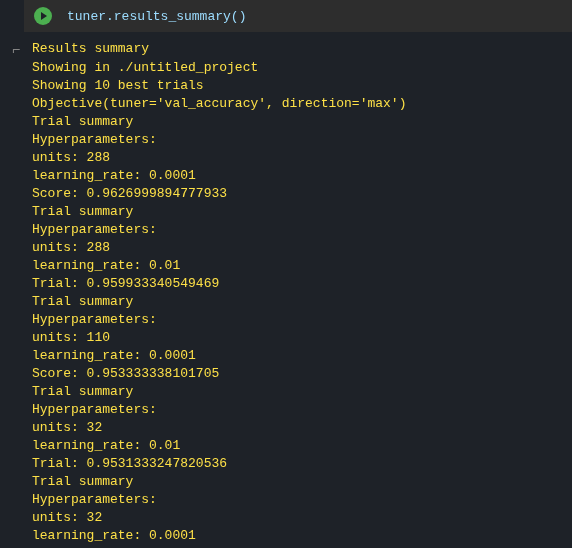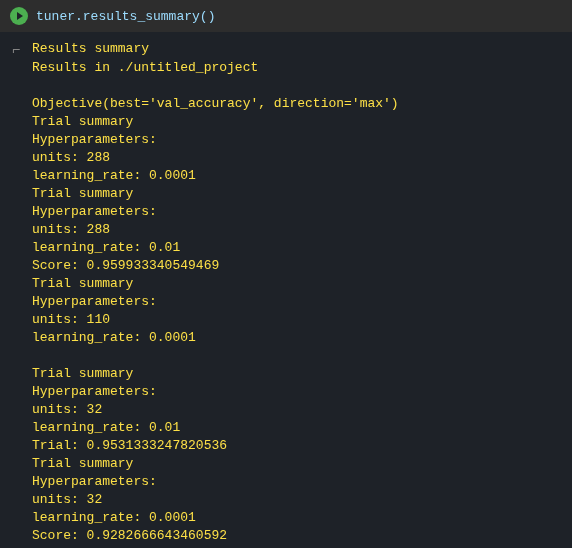--- a/index.html
+++ b/index.html
@@ -17,21 +17,22 @@
       color: #d4d4d4;
       overflow: hidden;
     }
 
     .toolbar {
       background-color: #2d2d2d;
       height: 32px;
       display: flex;
       align-items: center;
       padding: 0 10px;
-      gap: 8px;
+      gap: 15px;
+      margin-left: 24px;
     }
 
     .play-btn {
       width: 18px;
       height: 18px;
       background-color: #4caf50;
       border-radius: 50%;
       display: flex;
       align-items: center;
       justify-content: center;
@@ -87,83 +88,89 @@
   <span class="toolbar-label">tuner.results_summary()</span>
 </div>
 
 <div class="output-area" id="output-container">
 <div class="output-line">
       <span class="indent-icon" style="color: rgb(133, 133, 133); font-size: 14px;">⌐</span>
       <span class="line-text">Results summary</span>
     </div>
     <div class="output-line">
       <span class="indent-icon"> </span>
-      <span class="line-text">Results in ./untitled_project</span>
-    </div>
-    <div class="output-line">
-      <span class="indent-icon"> </span>
-    </div>
-    <div class="output-line">
-      <span class="indent-icon"> </span>
-      <span class="line-text">Objective(best='val_accuracy', direction='max')</span>
+      <span class="line-text">Showing in ./untitled_project</span>
+    </div>
+    <div class="output-line">
+      <span class="indent-icon"> </span>
+      <span class="line-text">Showing 10 best trials</span>
+    </div>
+    <div class="output-line">
+      <span class="indent-icon"> </span>
+      <span class="line-text">Objective(tuner='val_accuracy', direction='max')</span>
     </div>
     <div class="output-line">
       <span class="indent-icon"> </span>
       <span class="line-text">Trial summary</span>
     </div>
     <div class="output-line">
       <span class="indent-icon"> </span>
       <span class="line-text">Hyperparameters:</span>
     </div>
     <div class="output-line">
       <span class="indent-icon"> </span>
       <span class="line-text">units: 288</span>
     </div>
     <div class="output-line">
       <span class="indent-icon"> </span>
       <span class="line-text">learning_rate: 0.0001</span>
     </div>
     <div class="output-line">
       <span class="indent-icon"> </span>
+      <span class="line-text">Score: 0.9626999894777933</span>
+    </div>
+    <div class="output-line">
+      <span class="indent-icon"> </span>
       <span class="line-text">Trial summary</span>
     </div>
     <div class="output-line">
       <span class="indent-icon"> </span>
       <span class="line-text">Hyperparameters:</span>
     </div>
     <div class="output-line">
       <span class="indent-icon"> </span>
       <span class="line-text">units: 288</span>
     </div>
     <div class="output-line">
       <span class="indent-icon"> </span>
       <span class="line-text">learning_rate: 0.01</span>
     </div>
     <div class="output-line">
       <span class="indent-icon"> </span>
-      <span class="line-text">Score: 0.959933340549469</span>
+      <span class="line-text">Trial: 0.959933340549469</span>
     </div>
     <div class="output-line">
       <span class="indent-icon"> </span>
       <span class="line-text">Trial summary</span>
     </div>
     <div class="output-line">
       <span class="indent-icon"> </span>
       <span class="line-text">Hyperparameters:</span>
     </div>
     <div class="output-line">
       <span class="indent-icon"> </span>
       <span class="line-text">units: 110</span>
     </div>
     <div class="output-line">
       <span class="indent-icon"> </span>
       <span class="line-text">learning_rate: 0.0001</span>
     </div>
     <div class="output-line">
       <span class="indent-icon"> </span>
+      <span class="line-text">Score: 0.953333338101705</span>
     </div>
     <div class="output-line">
       <span class="indent-icon"> </span>
       <span class="line-text">Trial summary</span>
     </div>
     <div class="output-line">
       <span class="indent-icon"> </span>
       <span class="line-text">Hyperparameters:</span>
     </div>
     <div class="output-line">

